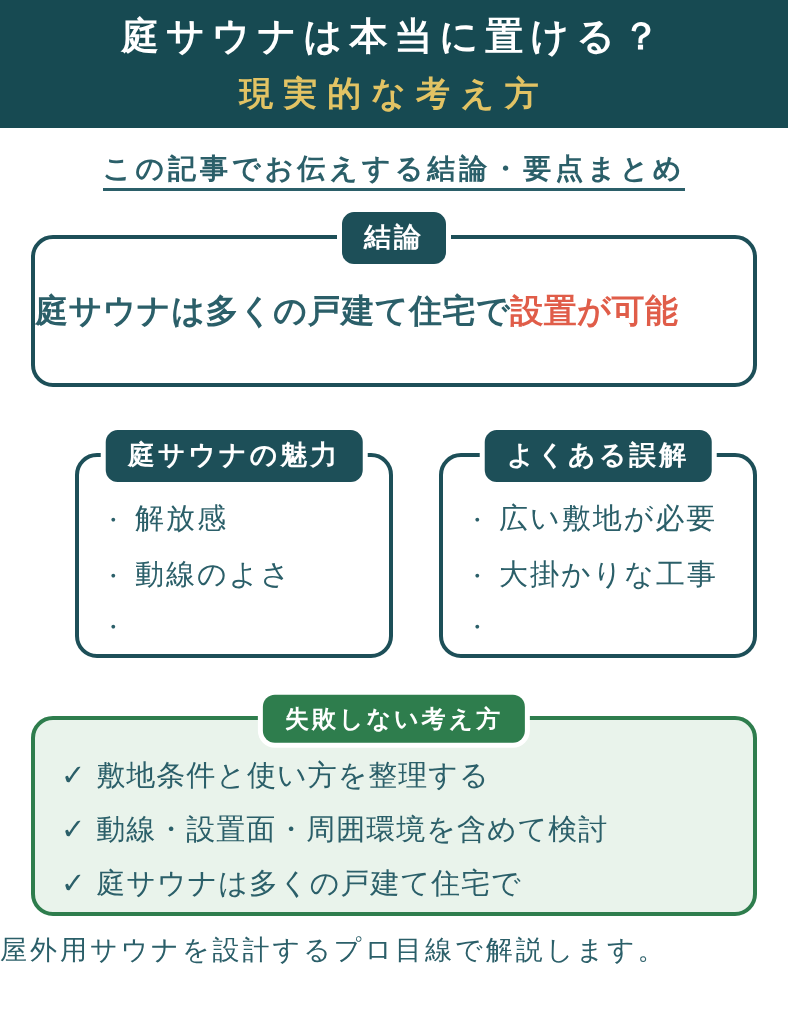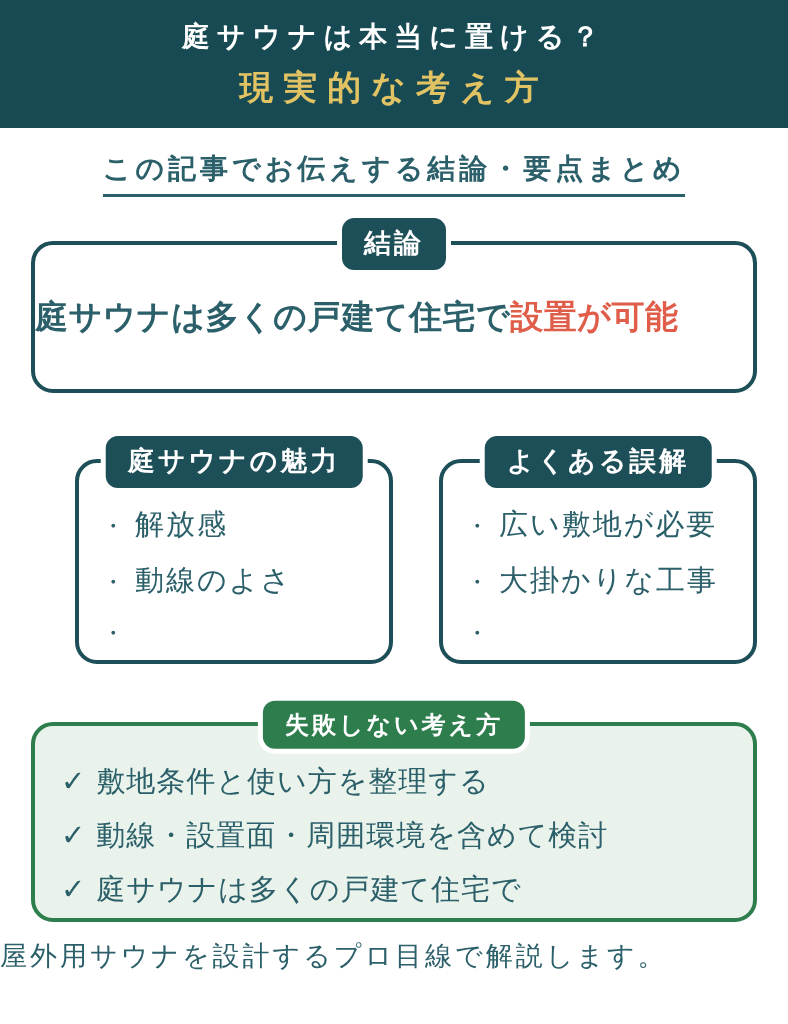--- a/index.html
+++ b/index.html
@@ -29,21 +29,21 @@
     height: 128px;
     background: var(--teal-dark);
     display: flex;
     flex-direction: column;
     align-items: center;
     justify-content: center;
     gap: 9px;
   }
   .banner-title {
     color: #fff;
-    font-size: 28px;
+    font-size: 38px;
     font-weight: 700;
     letter-spacing: 7px;
     white-space: nowrap;
   }
   .banner-subtitle {
     color: var(--yellow);
     font-size: 34px;
     font-weight: 700;
     letter-spacing: 10px;
     white-space: nowrap;
@@ -51,21 +51,20 @@
 
   
   .lead { text-align: center; margin-top: 22px; }
   .lead-text {
     display: inline-block;
     font-size: 28px;
     font-weight: 600;
     color: var(--teal-text);
     letter-spacing: 4px;
     border-bottom: 3px solid var(--teal-text);
-    padding-bottom: 6px;
     white-space: nowrap;
   }
 
   
   .card {
     position: relative;
     border: 4px solid var(--teal-border);
     border-radius: 22px;
     background: var(--white);
   }

